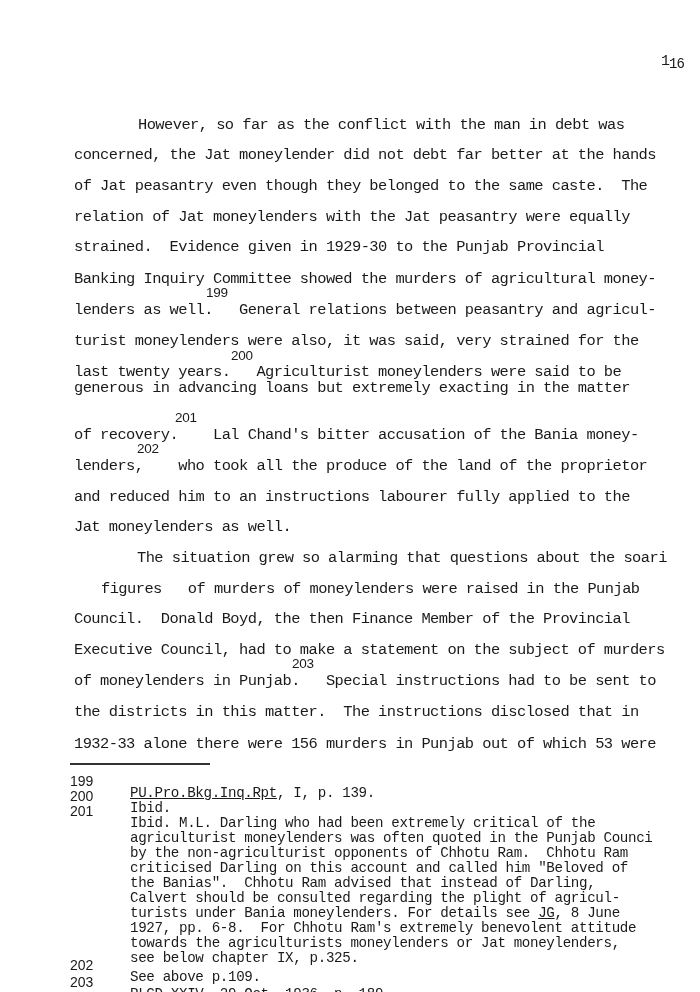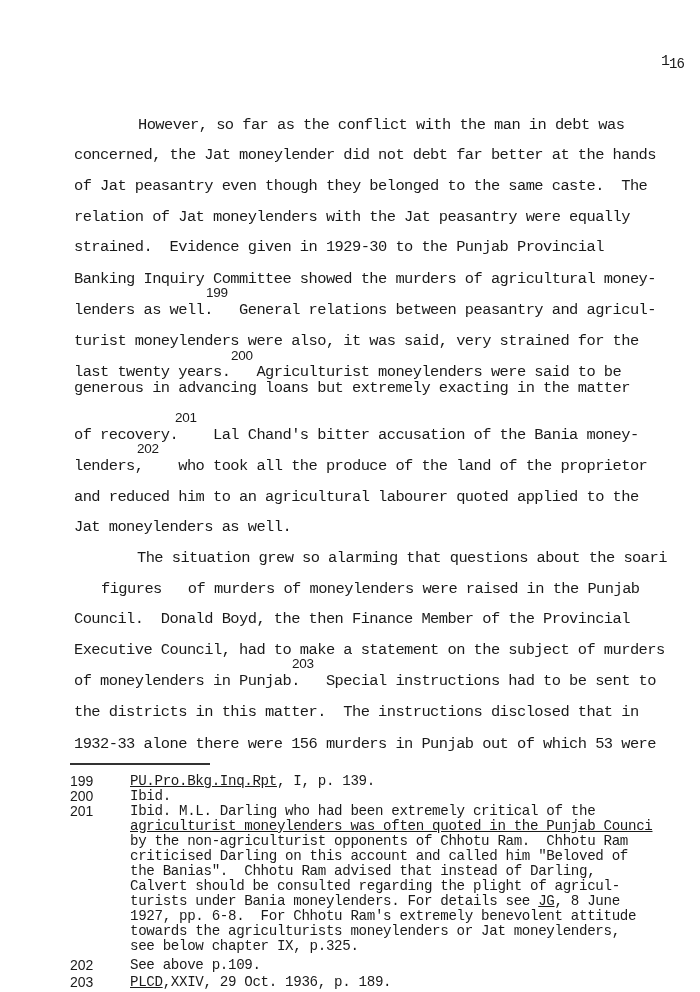--- a/index.html
+++ b/index.html
@@ -57,21 +57,21 @@
       white-space: pre;
       letter-spacing: -0.35px;
     }
     .fn-num {
       position: absolute;
       left: 70px;
       font-family: "Liberation Sans", "DejaVu Sans", sans-serif;
       font-size: 14px;
       line-height: 14.5px;
     }
-    .fn-text { left: 130px; }
+    .fn-text { left: 130px; margin-top: 12px; }
     .u { text-decoration: underline; }
   </style>
 </head>
 <body>
 
 <div class="page-number"><span class="pn-a">1</span><span class="pn-b">16</span></div>
 
 <div>
   <div class="body-line" style="left:138px;top:116px;">However, so far as the conflict with the man in debt was</div>
   <div class="body-line" style="top:146px;">concerned, the Jat moneylender did not debt far better at the hands</div>
@@ -86,21 +86,21 @@
 
   <span class="sup" style="left:231px;top:349px;">200</span>
   <div class="body-line" style="top:363px;">last twenty years.   Agriculturist moneylenders were said to be</div>
   <div class="body-line" style="top:379px;">generous in advancing loans but extremely exacting in the matter</div>
 
   <span class="sup" style="left:175px;top:411px;">201</span>
   <div class="body-line" style="top:426px;">of recovery.    Lal Chand's bitter accusation of the Bania money-</div>
 
   <span class="sup" style="left:137px;top:442px;">202</span>
   <div class="body-line" style="top:457px;">lenders,    who took all the produce of the land of the proprietor</div>
-  <div class="body-line" style="top:488px;">and reduced him to an agricultural labourer quoted applied to the</div>
+  <div class="body-line" style="top:488px;">and reduced him to an instructions labourer fully applied to the</div>
   <div class="body-line" style="top:518px;">Jat moneylenders as well.</div>
 
   <div class="body-line" style="left:137px;top:549px;">The situation grew so alarming that questions about the soari</div>
   <div class="body-line" style="left:101px;top:580px;">figures   of murders of moneylenders were raised in the Punjab</div>
   <div class="body-line" style="top:610px;">Council.  Donald Boyd, the then Finance Member of the Provincial</div>
   <div class="body-line" style="top:641px;">Executive Council, had to make a statement on the subject of murders</div>
 
   <span class="sup" style="left:292px;top:657px;">203</span>
   <div class="body-line" style="top:672px;">of moneylenders in Punjab.   Special instructions had to be sent to</div>
   <div class="body-line" style="top:703px;">the districts in this matter.  The instructions disclosed that in</div>
@@ -112,21 +112,21 @@
 <div>
 
   <span class="fn-num" style="top:774px;">199</span>
   <div class="fn fn-text" style="top:774px;"><span class="u">PU.Pro.Bkg.Inq.Rpt</span><span>, I, p. 139.</span></div>
 
   <span class="fn-num" style="top:789px;">200</span>
   <div class="fn fn-text" style="top:789px;">Ibid.</div>
 
   <span class="fn-num" style="top:804px;">201</span>
   <div class="fn fn-text" style="top:804px;">Ibid. M.L. Darling who had been extremely critical of the</div>
-  <div class="fn fn-text" style="top:819px;text-decoration:underline;">agriculturist moneylenders was often quoted in the Punjab Counci</div>
+  <div class="fn fn-text" style="top:819px;">agriculturist moneylenders was often quoted in the Punjab Counci</div>
   <div class="fn fn-text" style="top:834px;">by the non-agriculturist opponents of Chhotu Ram.  Chhotu Ram</div>
   <div class="fn fn-text" style="top:849px;text-align:right;">criticised Darling on this account and called him "Beloved of</div>
   <div class="fn fn-text" style="top:864px;">the Banias".  Chhotu Ram advised that instead of Darling,</div>
   <div class="fn fn-text" style="top:879px;">Calvert should be consulted regarding the plight of agricul-</div>
   <div class="fn fn-text" style="top:894px;"><span>turists under Bania moneylenders. For details see </span><span class="u">JG</span><span>, 8 June</span></div>
   <div class="fn fn-text" style="top:909px;">1927, pp. 6-8.  For Chhotu Ram's extremely benevolent attitude</div>
   <div class="fn fn-text" style="top:924px;">towards the agriculturists moneylenders or Jat moneylenders,</div>
   <div class="fn fn-text" style="top:939px;">see below chapter IX, p.325.</div>
 
   <span class="fn-num" style="top:958px;">202</span>

